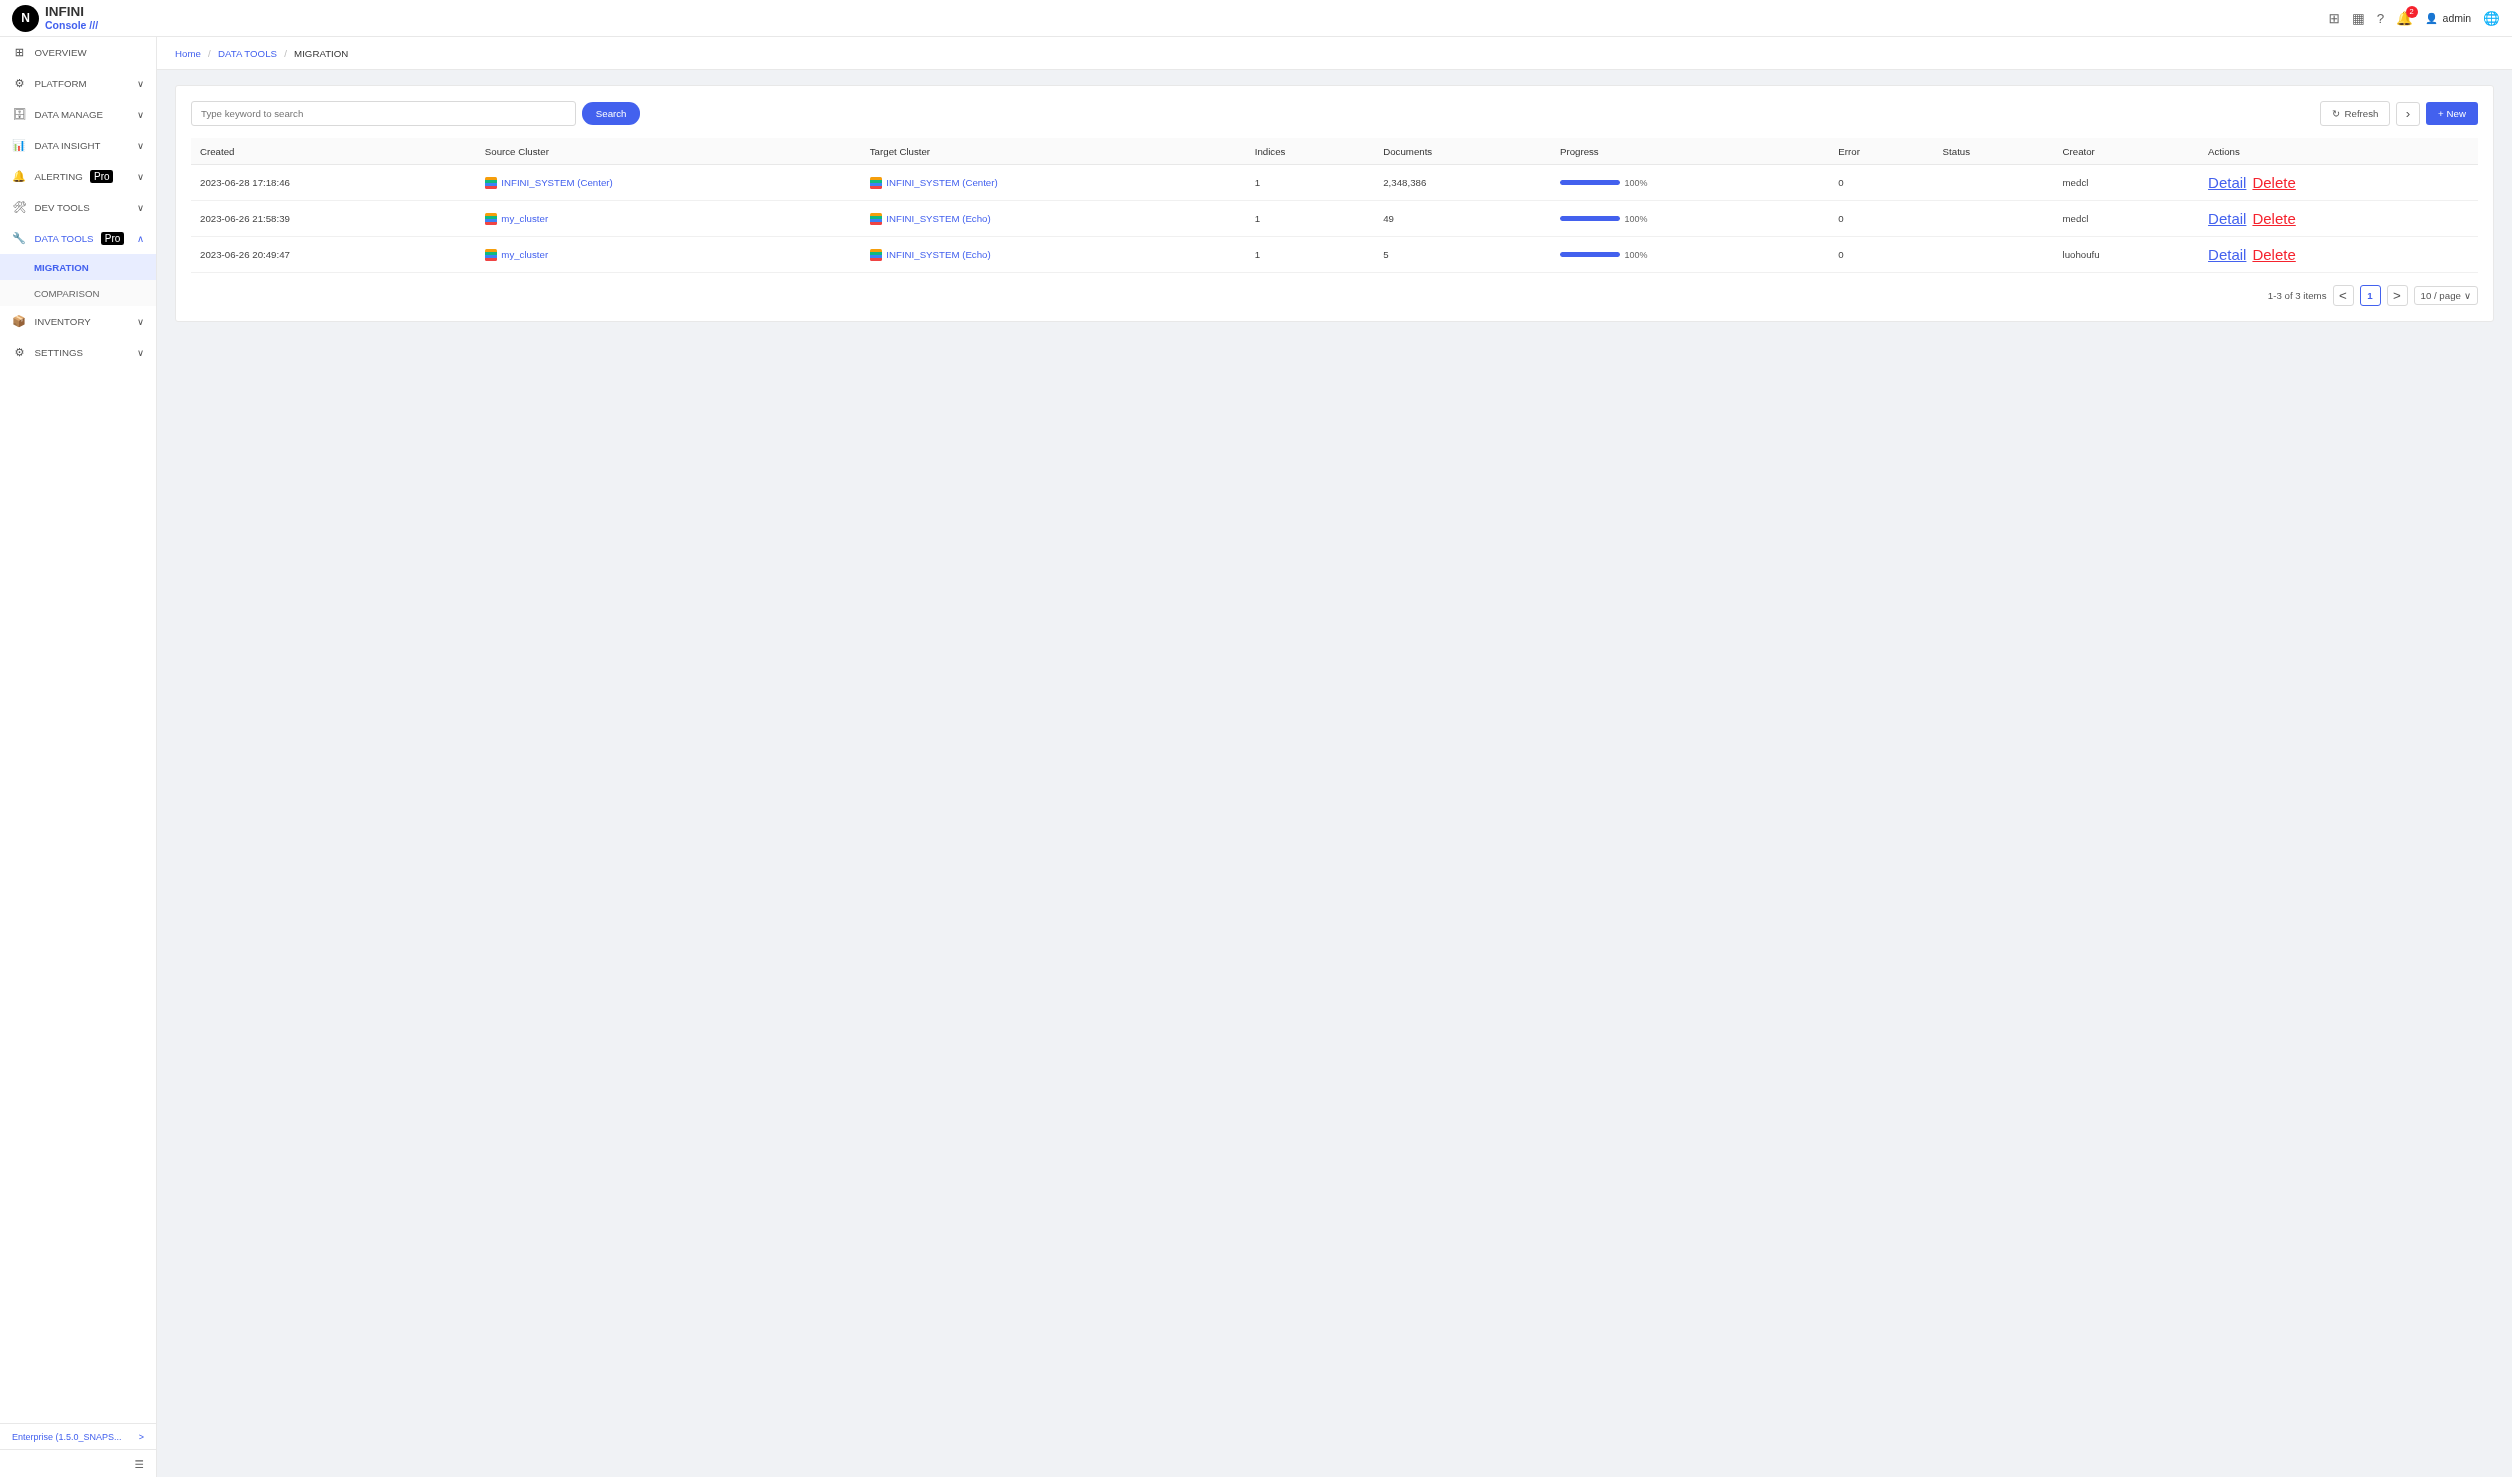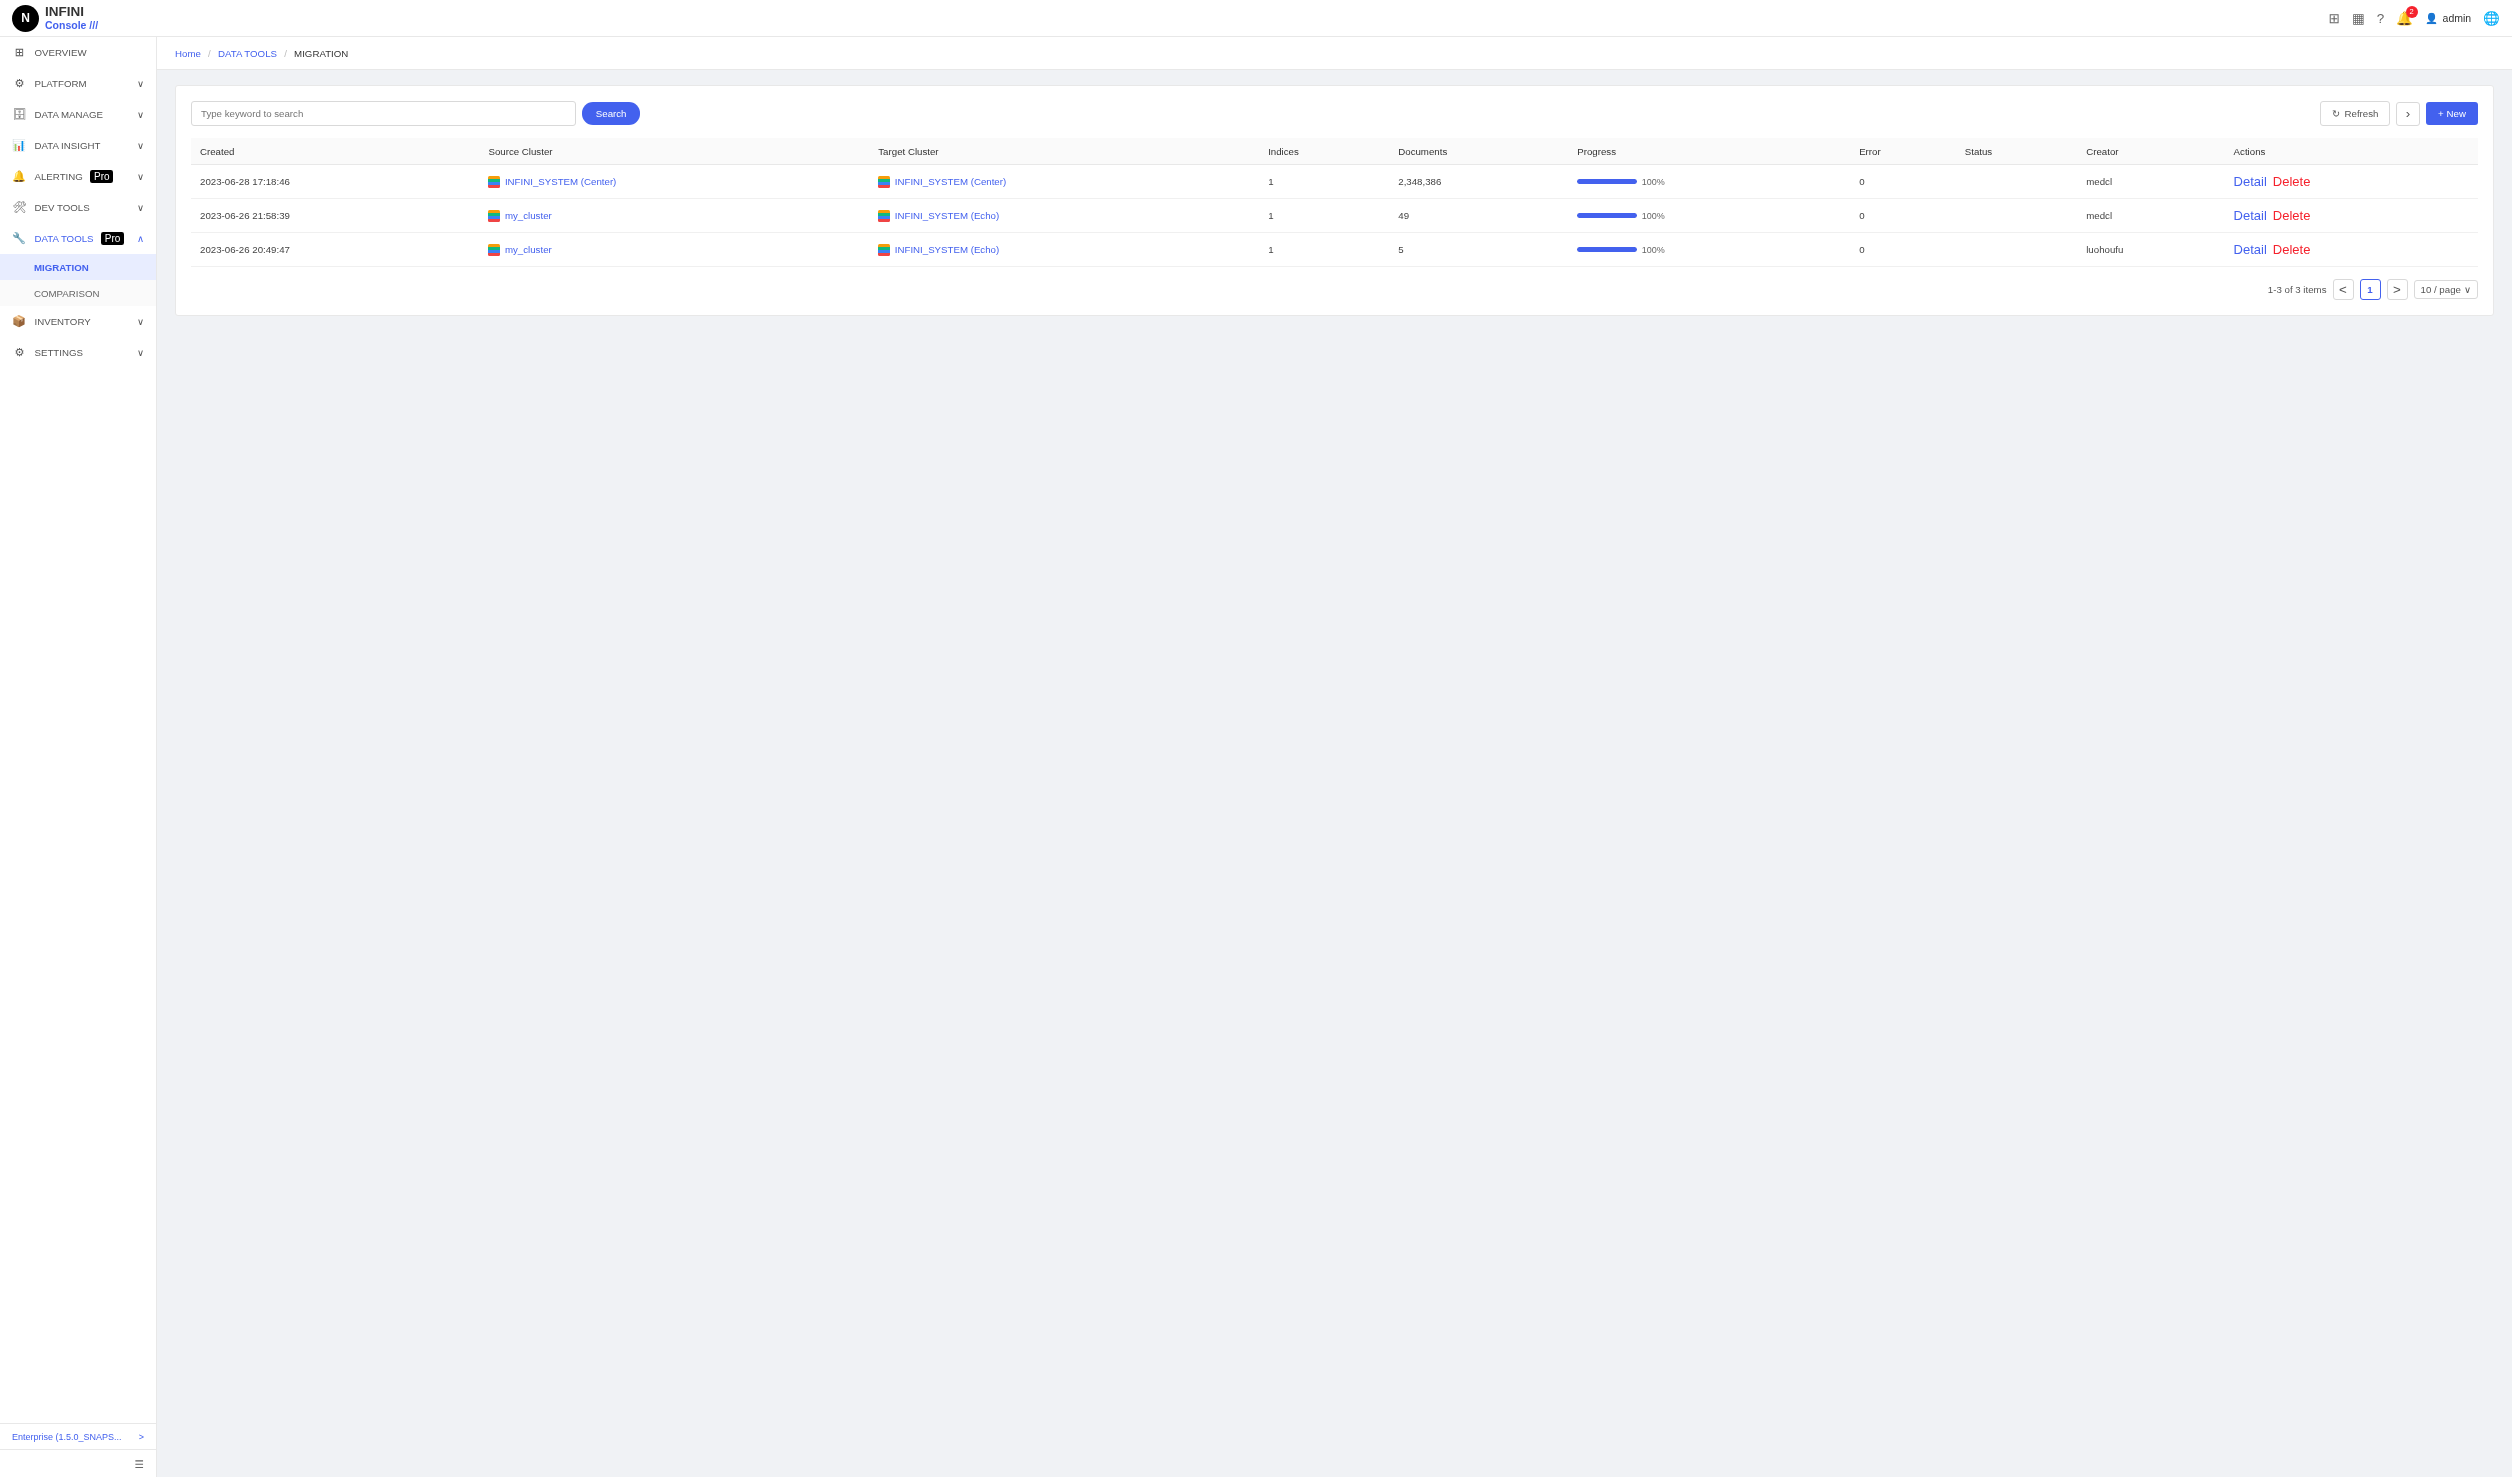--- a/index.html
+++ b/index.html
@@ -128,21 +128,21 @@
     }
     .progress-bar-fill { height: 100%; background: #4361ee; border-radius: 2.2px; }
     .progress-pct { font-size: 9px; color: #666; }
 
     
     .cluster-cell { display: flex; align-items: center; gap: 4.5px; }
     .cluster-link { color: #4361ee; cursor: pointer; }
 
     
     .action-links { display: flex; gap: 6px; }
-    .action-link { color: #4361ee; cursor: pointer; font-size: 13px; }
+    .action-link { color: #4361ee; cursor: pointer; font-size: 15px; text-decoration: underline; }
     .action-link.delete { color: #f5222d; }
 
     
     .pagination {
       display: flex; align-items: center; justify-content: flex-end;
       gap: 6px; margin-top: 12px; font-size: 9.7px; color: #555;
     }
     .page-info { color: #555; }
     .page-nav {
       width: 21px; height: 21px; border: 0.7px solid #d9d9d9; border-radius: 3px;

